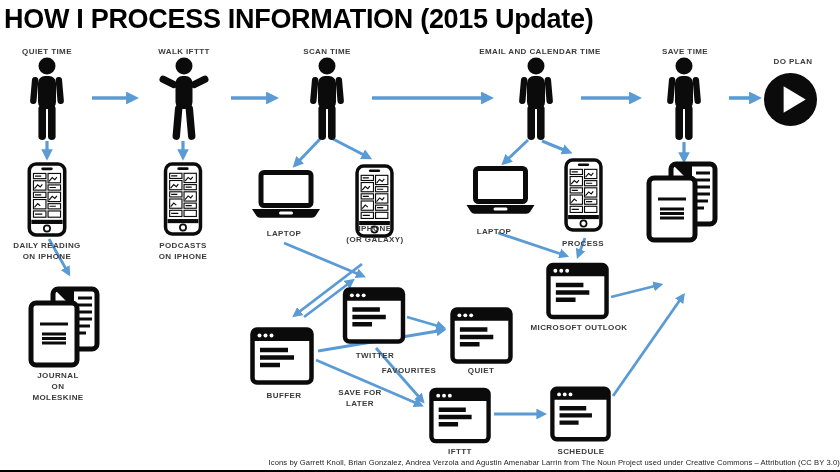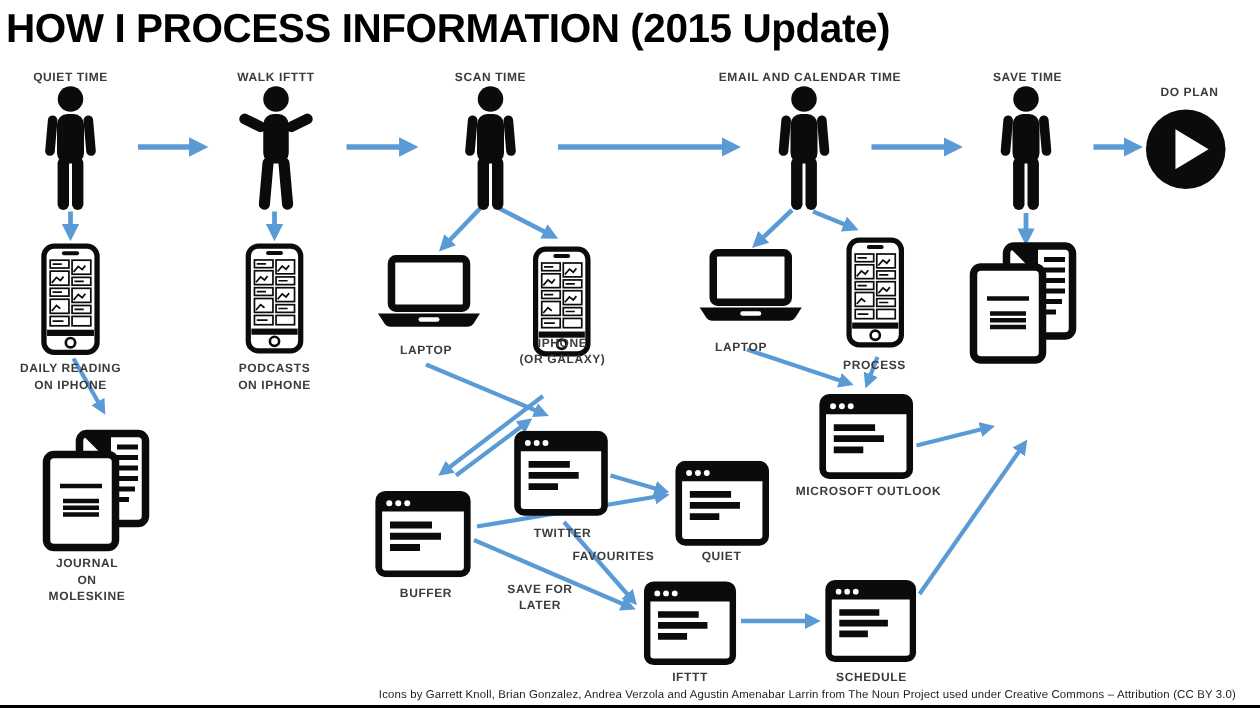--- a/index.html
+++ b/index.html
@@ -12,21 +12,21 @@
     position:absolute;left:4px;top:4px;font-size:27px;font-weight:700;
     color:#000;letter-spacing:-0.3px;white-space:nowrap;
   }
   .lbl{
     position:absolute;transform:translateX(-50%);
     font-size:8px;line-height:1.35;color:#3b3b3b;letter-spacing:0.4px;
     text-align:center;white-space:pre-line;font-weight:bold;
   }
   .icon{position:absolute;}
   #footer{
-    position:absolute;right:16px;bottom:3px;font-size:7.6px;color:#1c1c1c;
+    position:absolute;right:0;bottom:3px;font-size:7.6px;color:#1c1c1c;
     letter-spacing:0.1px;white-space:nowrap;margin-top:41px;
   }
   #edges{position:absolute;left:0;top:0;}
 </style>
 </head>
 <body>
 
 <div id="canvas">
 
   <svg width="0" height="0" style="position:absolute" aria-hidden="true">

